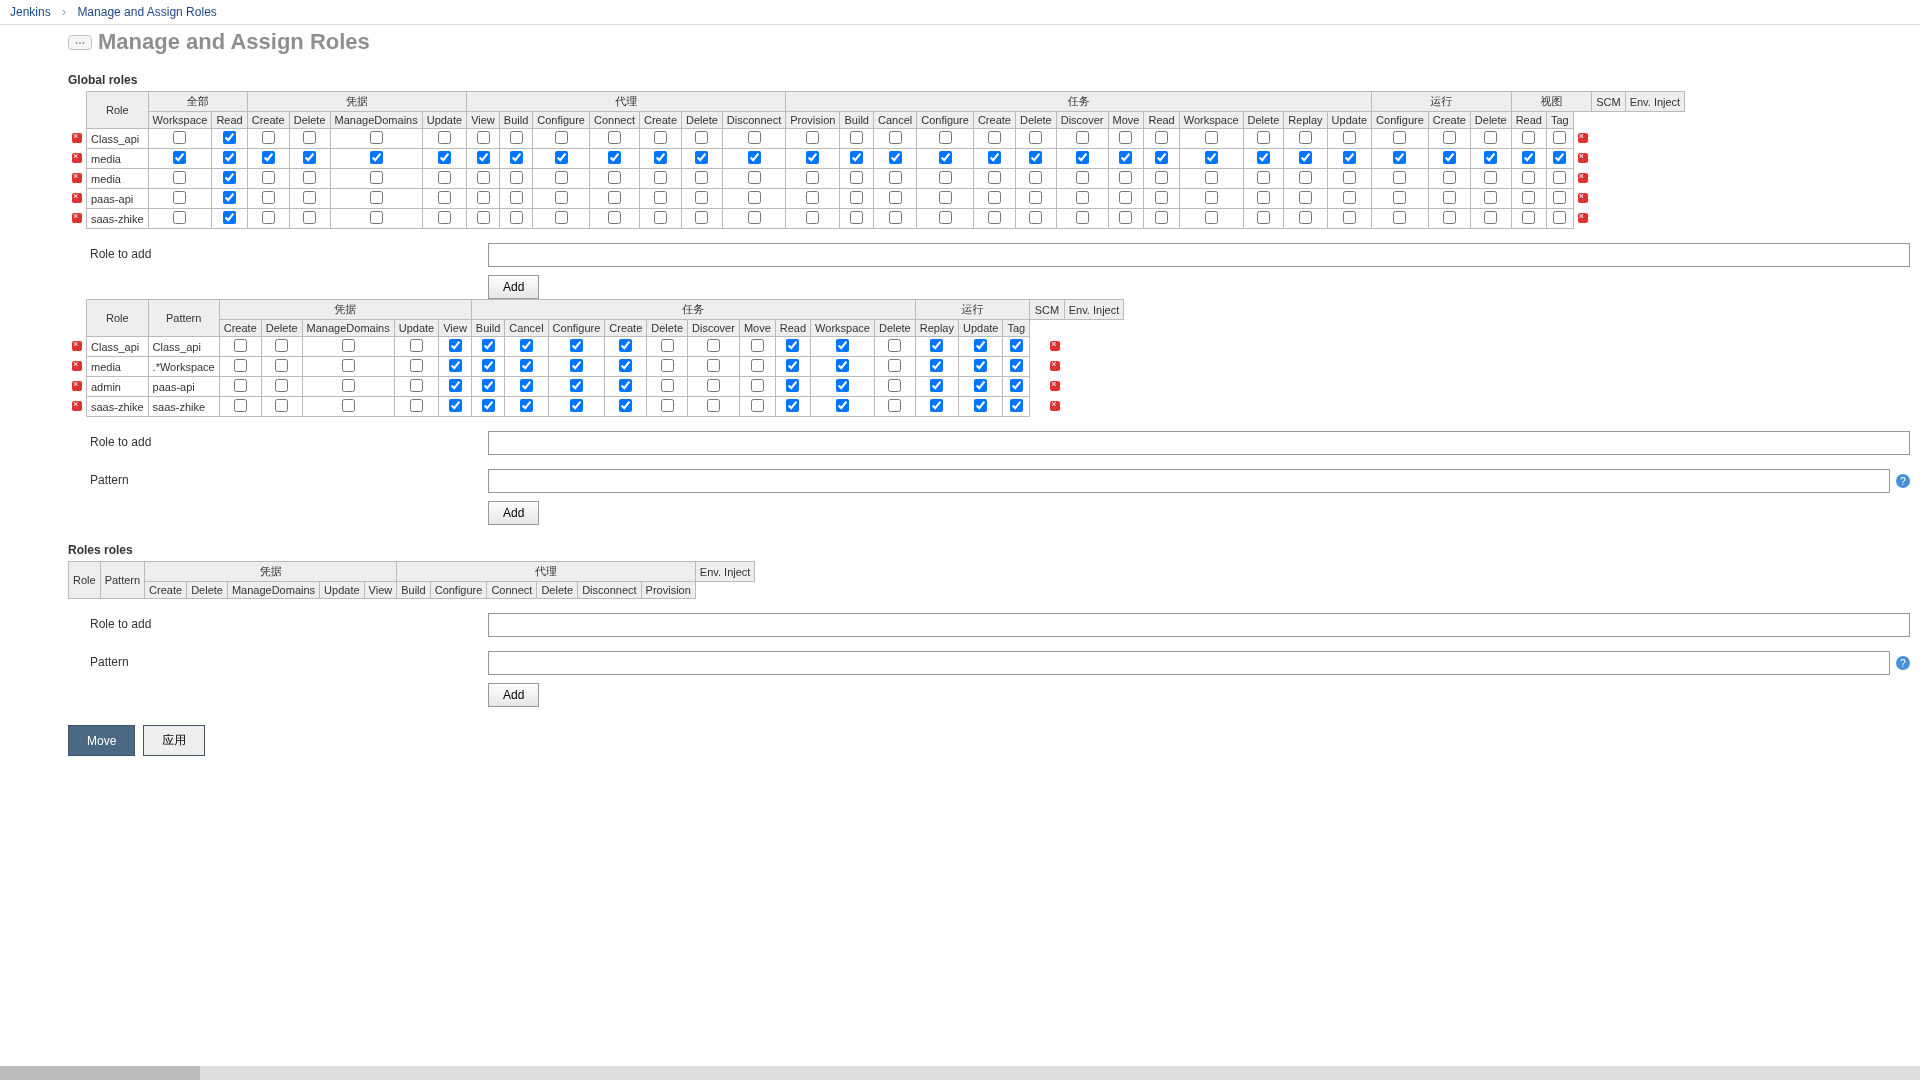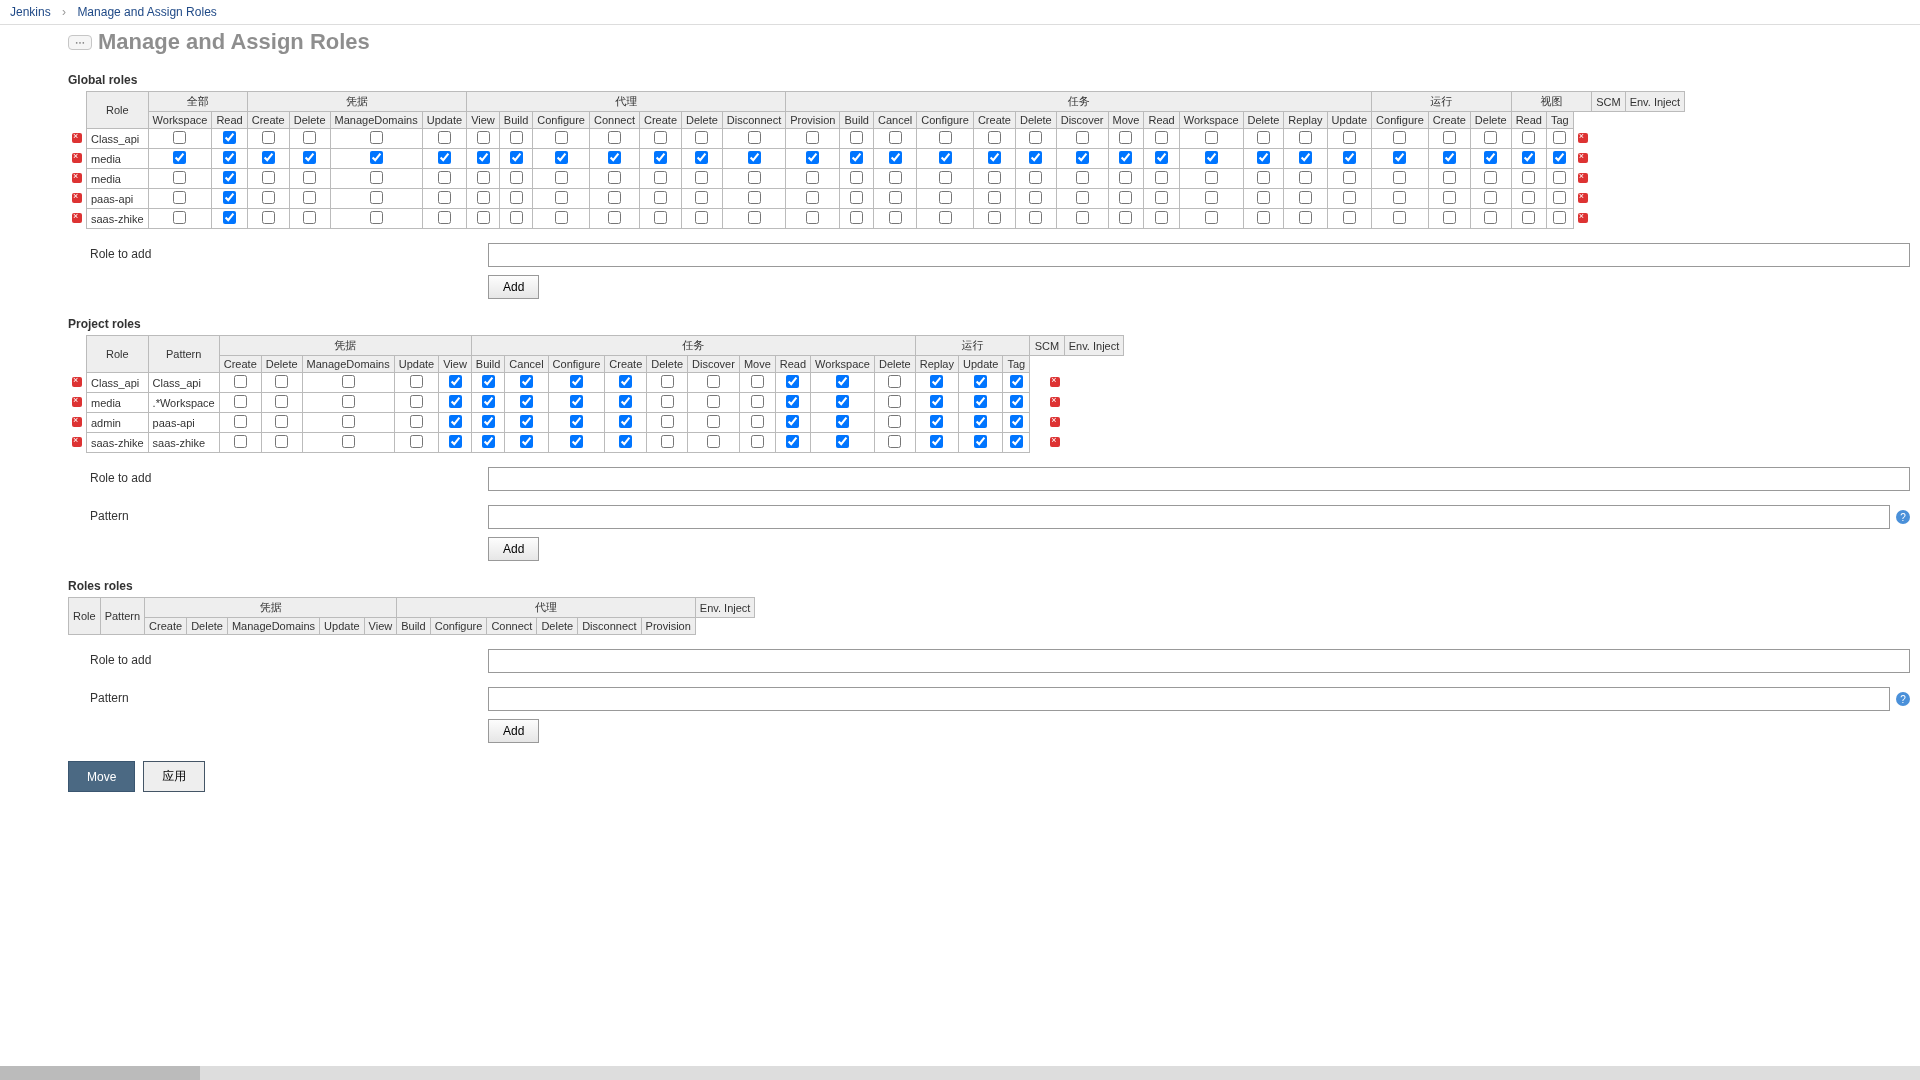--- a/index.html
+++ b/index.html
@@ -285,21 +285,20 @@
         </tbody>
       </table>
   </div>
   <div class="form-row">
     <div class="lbl">Role to add</div>
     <div class="inp"><input type="text" style=""></div>
   </div>
   <button class="btn">Add</button>
 
   
-  <h3 class="section">Project roles</h3>
   <div class="row-wrap">
     <table class="roles" id="project-table">
         <tbody>
           <tr>
             <th style="border:none;background:transparent;"></th>
             <th rowspan="2">Role</th>
             <th rowspan="2">Pattern</th>
             <th colspan="5">凭据</th>
             <th colspan="10">任务</th>
             <th colspan="3">运行</th>

